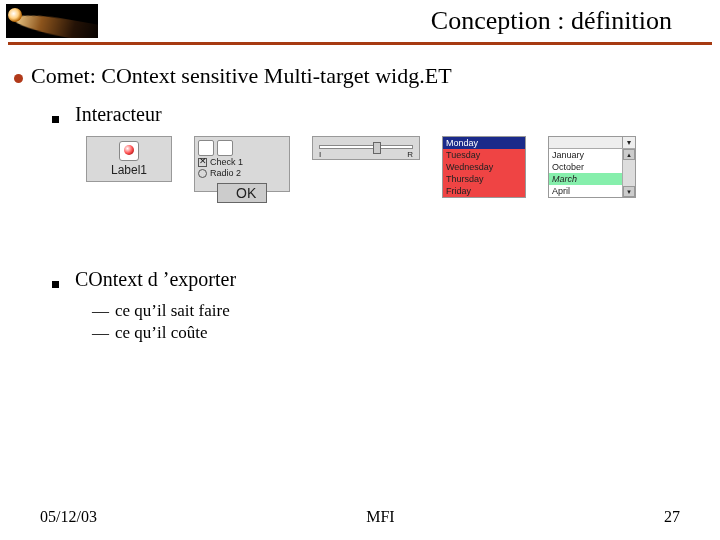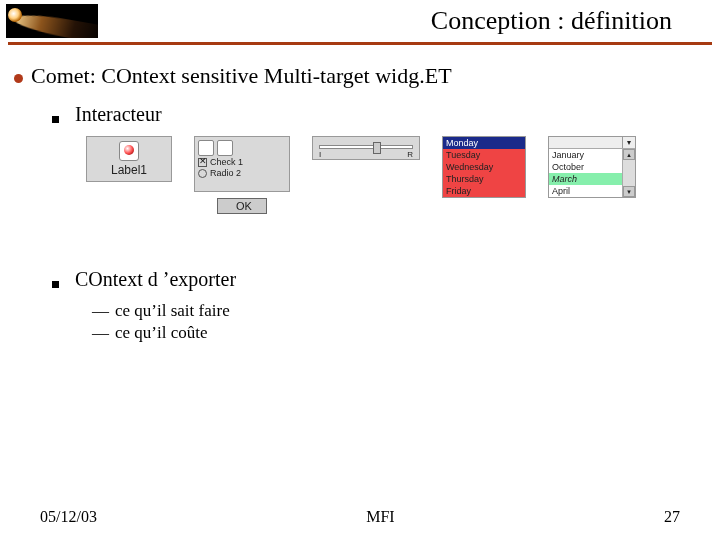--- a/index.html
+++ b/index.html
@@ -111,21 +111,21 @@
   .wA .ico { width:20px; height:20px; background:#fff; border:1px solid #888; border-radius:3px; position:relative;}
   .wA .ico::after{content:""; position:absolute; left:4px; top:3px; width:10px; height:10px; border-radius:50%; background: radial-gradient(circle at 35% 35%, #fff, #f55 50%, #900 90%);}
   .wA .lbl { font-size:12px; }
   
   .wB { width: 96px; height: 56px; padding:2px 3px;}
   .wB .row { display:flex; align-items:center; gap:3px; margin:1px 0;}
   .wB .ckico{width:16px;height:16px;background:#fff;border:1px solid #888;border-radius:2px;}
   .wB .cb{width:9px;height:9px;border:1px solid #555;display:inline-block;position:relative;}
   .wB .cb.on::after{content:"✕";position:absolute;left:0;top:-2px;font-size:9px;line-height:9px;}
   .wB .rb{width:9px;height:9px;border:1px solid #555;border-radius:50%;display:inline-block;}
-  .wB .okbtn{border:1px solid #666;background:#ccc;padding:1px 18px;font-size:11px;margin:20px auto 0;display:block;width:50px;text-align:center;}
+  .wB .okbtn{border:1px solid #666;background:#ccc;padding:1px 18px;font-size:14px;margin:5px auto 0;display:block;width:50px;text-align:center;}
   
   .wC { width: 108px; height: 24px; padding:4px 6px; position:relative;}
   .wC .track{height:4px;background:#fff;border:1px solid #888;margin-top:4px;position:relative;}
   .wC .thumb{position:absolute;left:58%;top:-4px;width:8px;height:12px;background:#ccc;border:1px solid #666;}
   .wC .ends{display:flex;justify-content:space-between;font-size:8px;margin-top:1px;}
   
   .wD { width: 84px; background:#ef4444; padding:0; }
   .wD .opt{padding:1px 3px;font-size:9px;white-space:nowrap;}
   .wD .opt.sel{background:#1a2a8a;color:#fff;}
   

